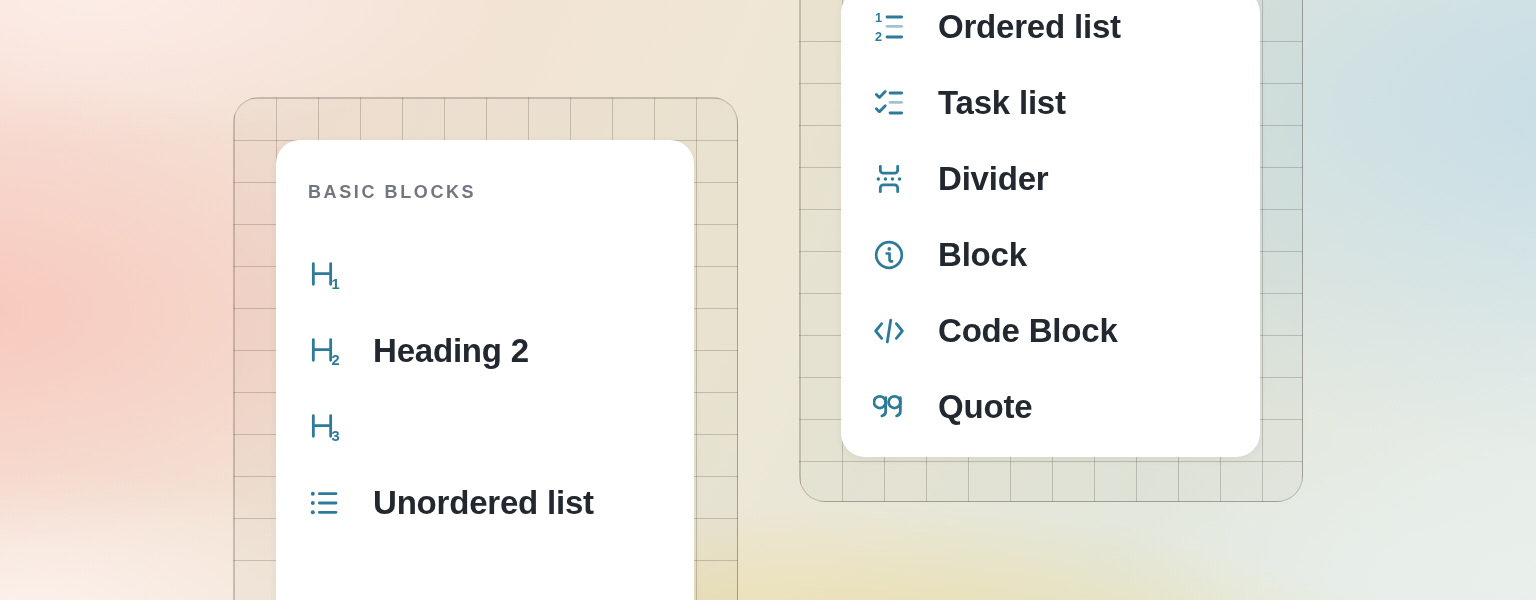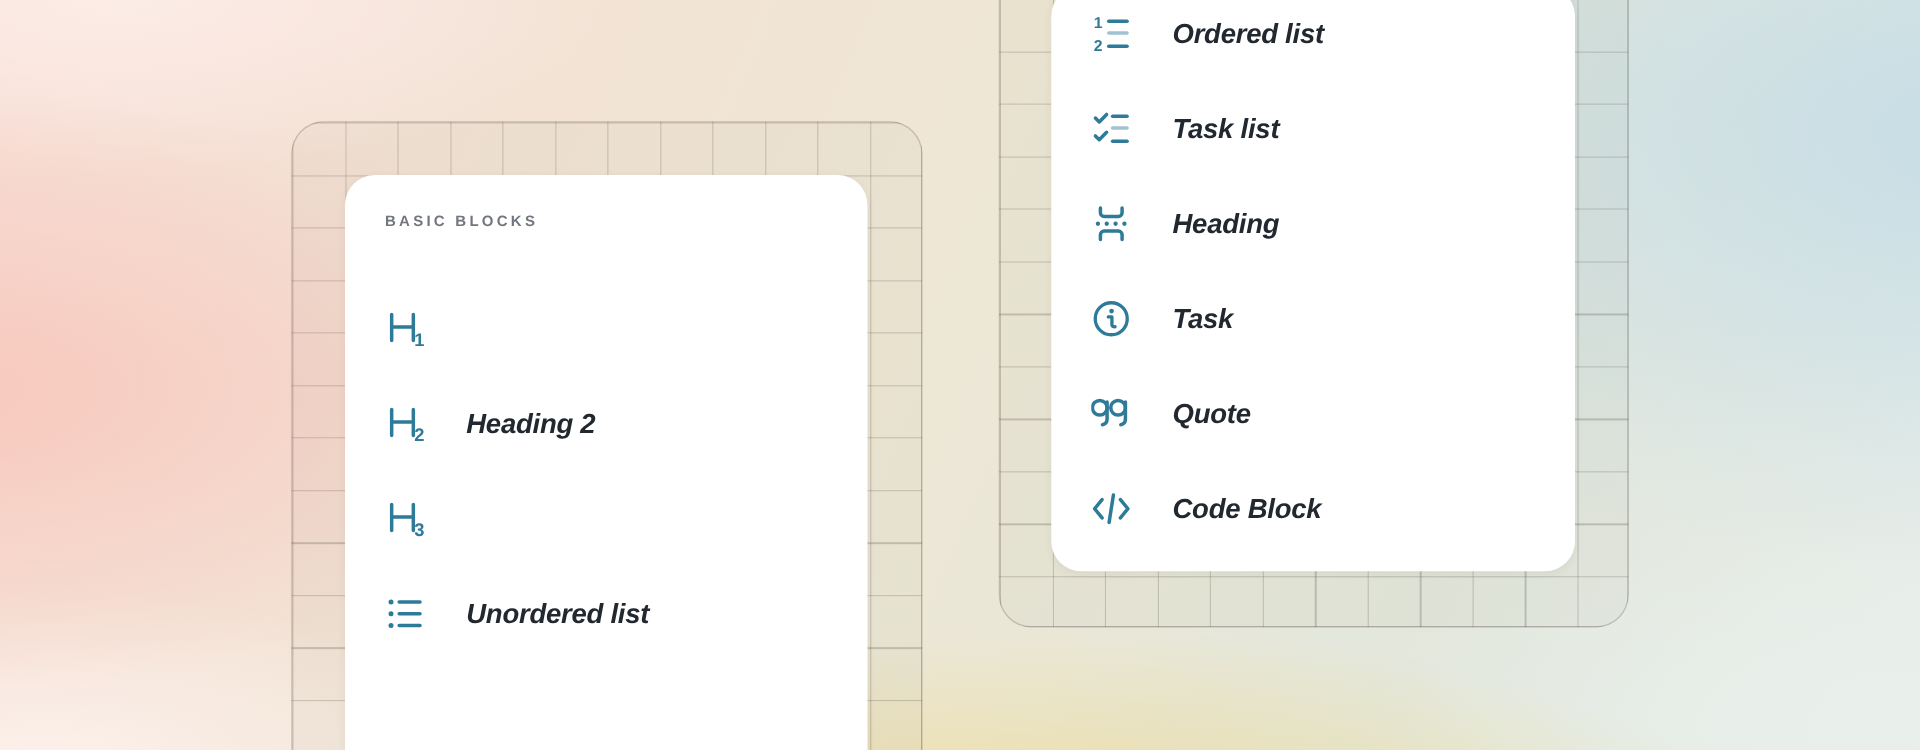--- a/index.html
+++ b/index.html
@@ -41,23 +41,23 @@
   .card{
     position:absolute;
     background:var(--card-bg);
     border-radius:24px;
     box-shadow:0 2px 8px rgba(60,48,35,0.06);
   }
   .card.left{left:276px;top:140px;width:418px;height:502px;}
   .card.right{left:841px;top:-11px;width:419px;height:468px;}
 
   .menu-header{
-    margin:30px 0 0 32px;
+    margin:42px 0 0 32px;
     height:24px;
-    font-size:12px;
+    font-size:18px;
     font-weight:700;
     letter-spacing:2.6px;
     color:var(--header-color);
   }
   .card.left .rows{margin-top:31px;}
   .menu-item{
     height:76px;
     display:flex;
     align-items:center;
     padding-left:32px;
@@ -65,26 +65,25 @@
   }
   .mi-icon{
     width:32px;height:32px;
     margin-right:33px;
     flex:0 0 32px;
     color:var(--icon-color);
     display:flex;align-items:center;justify-content:center;
   }
   .mi-icon svg{width:32px;height:32px;display:block;}
   .mi-label{
-    font-size:22px;
+    font-size:33px;
     font-weight:600;
     letter-spacing:-0.2px;
     color:var(--label-color);
     white-space:nowrap;
-    font-style:italic;
   }
 </style>
 </head>
 <body>
 
 <div class="stage">
   <div class="grid-panel left"></div>
   <div class="grid-panel right"></div>
 
   <div class="card left">
@@ -165,51 +164,51 @@
     <span class="mi-icon">
             <svg viewBox="0 0 24 24" fill="none" stroke="currentColor" stroke-width="2.1" stroke-linecap="round" stroke-linejoin="round">
               <path d="M5.5 2.5v2.9c0 1.2 1 2.2 2.2 2.2h8.6c1.2 0 2.2-1 2.2-2.2V2.5"></path>
               <path d="M5.5 21.5v-2.9c0-1.2 1-2.2 2.2-2.2h8.6c1.2 0 2.2 1 2.2 2.2v2.9"></path>
               <circle cx="4" cy="12" r="1.3" fill="currentColor" stroke="none"></circle>
               <circle cx="9.3" cy="12" r="1.3" fill="currentColor" stroke="none"></circle>
               <circle cx="14.6" cy="12" r="1.3" fill="currentColor" stroke="none"></circle>
               <circle cx="19.9" cy="12" r="1.3" fill="currentColor" stroke="none"></circle>
             </svg>
           </span>
-    <span class="mi-label">Heading</span>
+    <span class="mi-label">Divider</span>
   </div>
 
   <div class="menu-item">
     <span class="mi-icon">
             <svg viewBox="0 0 24 24" fill="none" stroke="currentColor" stroke-width="2.1" stroke-linecap="round" stroke-linejoin="round">
               <circle cx="12" cy="12" r="9.6" stroke-width="2"></circle>
               <circle cx="12.2" cy="7.4" r="1.4" fill="currentColor" stroke="none"></circle>
               <path d="M10.2 10.9h2.2v4.6c0 .9.7 1.4 1.9 1.3" stroke-width="2"></path>
             </svg>
           </span>
-    <span class="mi-label">Task</span>
+    <span class="mi-label">Block</span>
+  </div>
+
+  <div class="menu-item">
+    <span class="mi-icon">
+            <svg viewBox="0 0 24 24" fill="none" stroke="currentColor" stroke-width="2.1" stroke-linecap="round" stroke-linejoin="round">
+              <path d="M6.5 6.5 2 12l4.5 5.5"></path>
+              <path d="M17.5 6.5 22 12l-4.5 5.5"></path>
+              <path d="M13.3 3.8l-2.6 16.4"></path>
+            </svg>
+          </span>
+    <span class="mi-label">Code Block</span>
   </div>
 
   <div class="menu-item">
     <span class="mi-icon">
             <svg viewBox="0 0 24 24" fill="none" stroke="currentColor" stroke-width="2.1" stroke-linecap="round" stroke-linejoin="round">
               <circle cx="5.1" cy="8.4" r="4.4"></circle>
               <path d="M9.5 5v10.2c0 2-1 3.1-2.8 3.4"></path>
               <circle cx="16.1" cy="8.4" r="4.4"></circle>
               <path d="M20.5 5v10.2c0 2-1 3.1-2.8 3.4"></path>
             </svg>
           </span>
     <span class="mi-label">Quote</span>
   </div>
-
-  <div class="menu-item">
-    <span class="mi-icon">
-            <svg viewBox="0 0 24 24" fill="none" stroke="currentColor" stroke-width="2.1" stroke-linecap="round" stroke-linejoin="round">
-              <path d="M6.5 6.5 2 12l4.5 5.5"></path>
-              <path d="M17.5 6.5 22 12l-4.5 5.5"></path>
-              <path d="M13.3 3.8l-2.6 16.4"></path>
-            </svg>
-          </span>
-    <span class="mi-label">Code Block</span>
-  </div>
 </div>
   </div>
 </div>
 
 </body></html>

